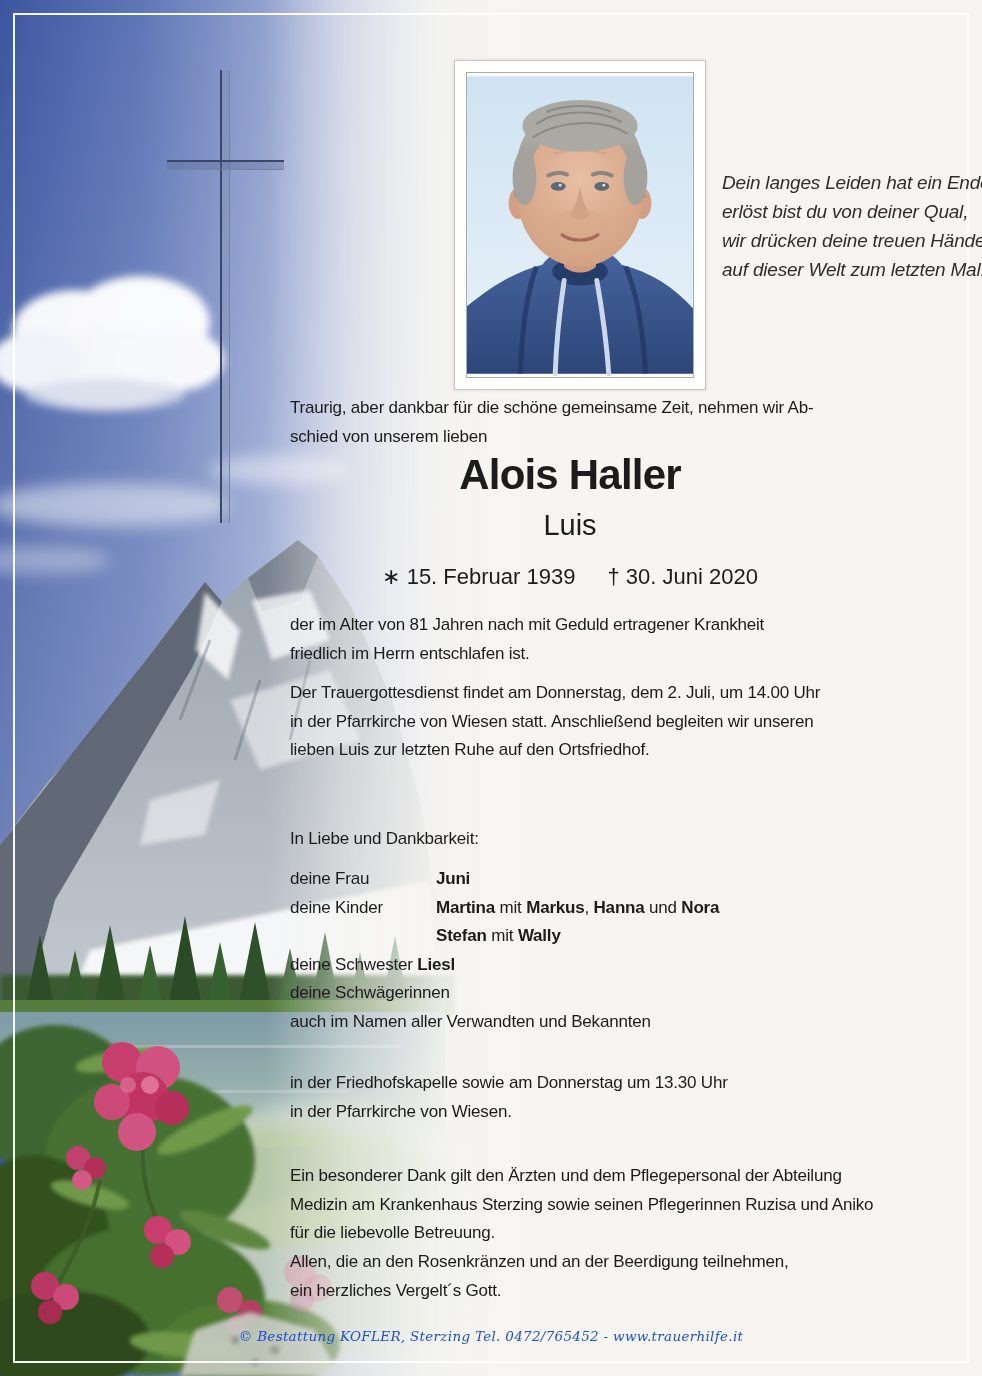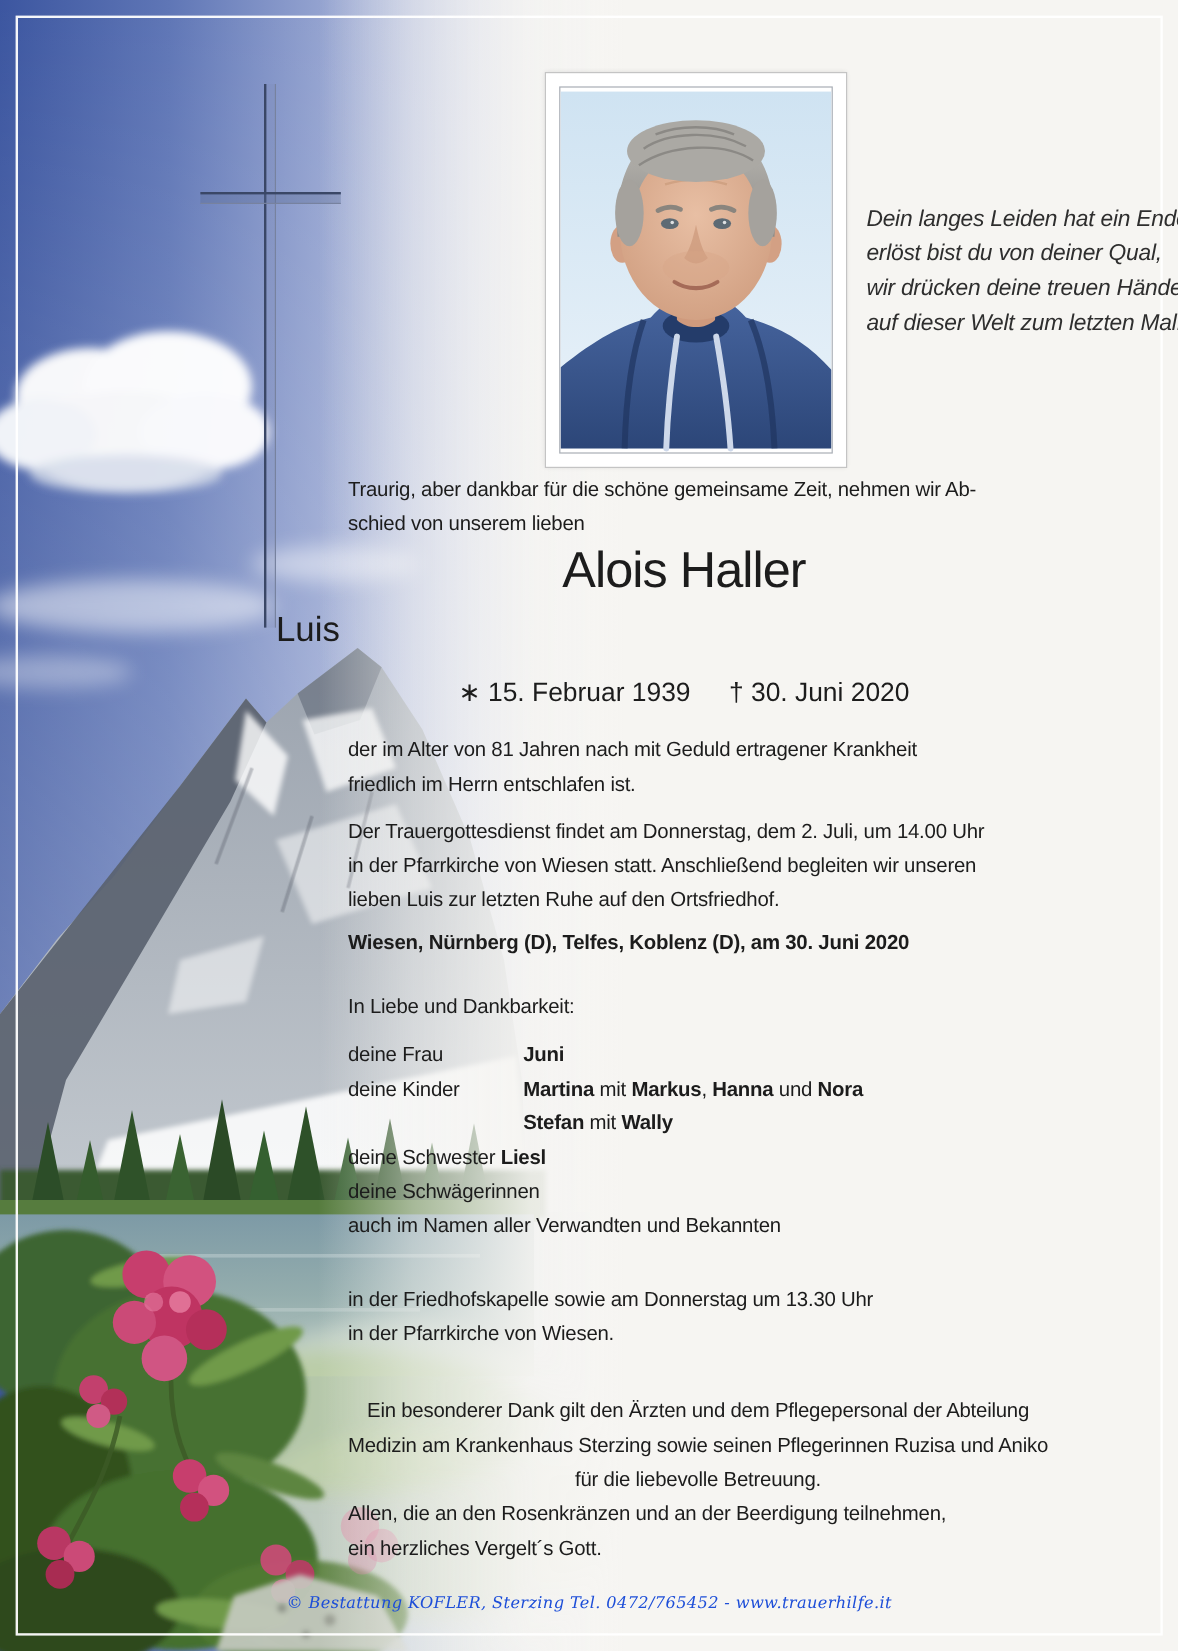--- a/index.html
+++ b/index.html
@@ -35,35 +35,35 @@
   
   .poem{
     position:absolute;left:722px;top:168px;width:255px;
     font-style:italic;font-size:19px;line-height:29px;color:#2e2e2e;letter-spacing:-.2px;
   }
   .poem div{white-space:nowrap;}
   
   .txt{position:absolute;left:290px;font-size:17px;line-height:28.5px;letter-spacing:-.2px;white-space:nowrap;}
   .intro{top:394px;}
   .name-wrap{position:absolute;left:230px;width:680px;top:449px;text-align:center;
-    font-size:42px;font-weight:400;letter-spacing:-.8px;line-height:52px;}
-  .nickname{position:absolute;left:230px;width:680px;top:507px;text-align:left;
+    font-size:42px;font-weight:700;letter-spacing:-.8px;line-height:52px;}
+  .nickname{position:absolute;left:230px;width:680px;top:507px;text-align:center;
     font-size:29px;font-weight:400;line-height:36px;letter-spacing:0;}
   .dates{position:absolute;left:230px;width:680px;top:562px;display:flex;justify-content:center;gap:32px;
     font-size:22px;line-height:30px;letter-spacing:0;}
   .obituary{top:611px;}
   .service{top:679px;}
   .places{top:772px;font-weight:700;}
   .gratitude{top:825px;}
   .family{top:865px;}
   .fam-row{display:flex;}
   .fam-label{width:146px;flex:none;}
   .b{font-weight:700;}
   .rosary{top:1069px;}
-  .thanks{top:1162px;text-align:center;}
+  .thanks{top:1162px;}
   .closing{top:1248px;}
   .footer{
     position:absolute;left:0;right:0;top:1328px;text-align:center;
     font-family:"DejaVu Serif", serif;font-style:italic;
     font-size:13.5px;color:#1d4ed8;letter-spacing:.3px;
   }
 </style>
 </head>
 <body>
 
@@ -336,21 +336,20 @@
     <div>der im Alter von 81 Jahren nach mit Geduld ertragener Krankheit</div>
     <div>friedlich im Herrn entschlafen ist.</div>
   </div>
 
   <div class="txt service">
     <div>Der Trauergottesdienst findet am Donnerstag, dem 2. Juli, um 14.00 Uhr</div>
     <div>in der Pfarrkirche von Wiesen statt. Anschließend begleiten wir unseren</div>
     <div>lieben Luis zur letzten Ruhe auf den Ortsfriedhof.</div>
   </div>
 
-  <div class="txt places">Wiesen, Nürnberg (D), Telfes, Koblenz (D), am 30. Juni 2020</div>
 
   <div class="txt gratitude">In Liebe und Dankbarkeit:</div>
 
   <div class="txt family">
     <div>
         <div class="fam-row">
           <span class="fam-label">deine Frau</span>
           <span><span class="b">Juni</span></span>
         </div>
         <div class="fam-row">

